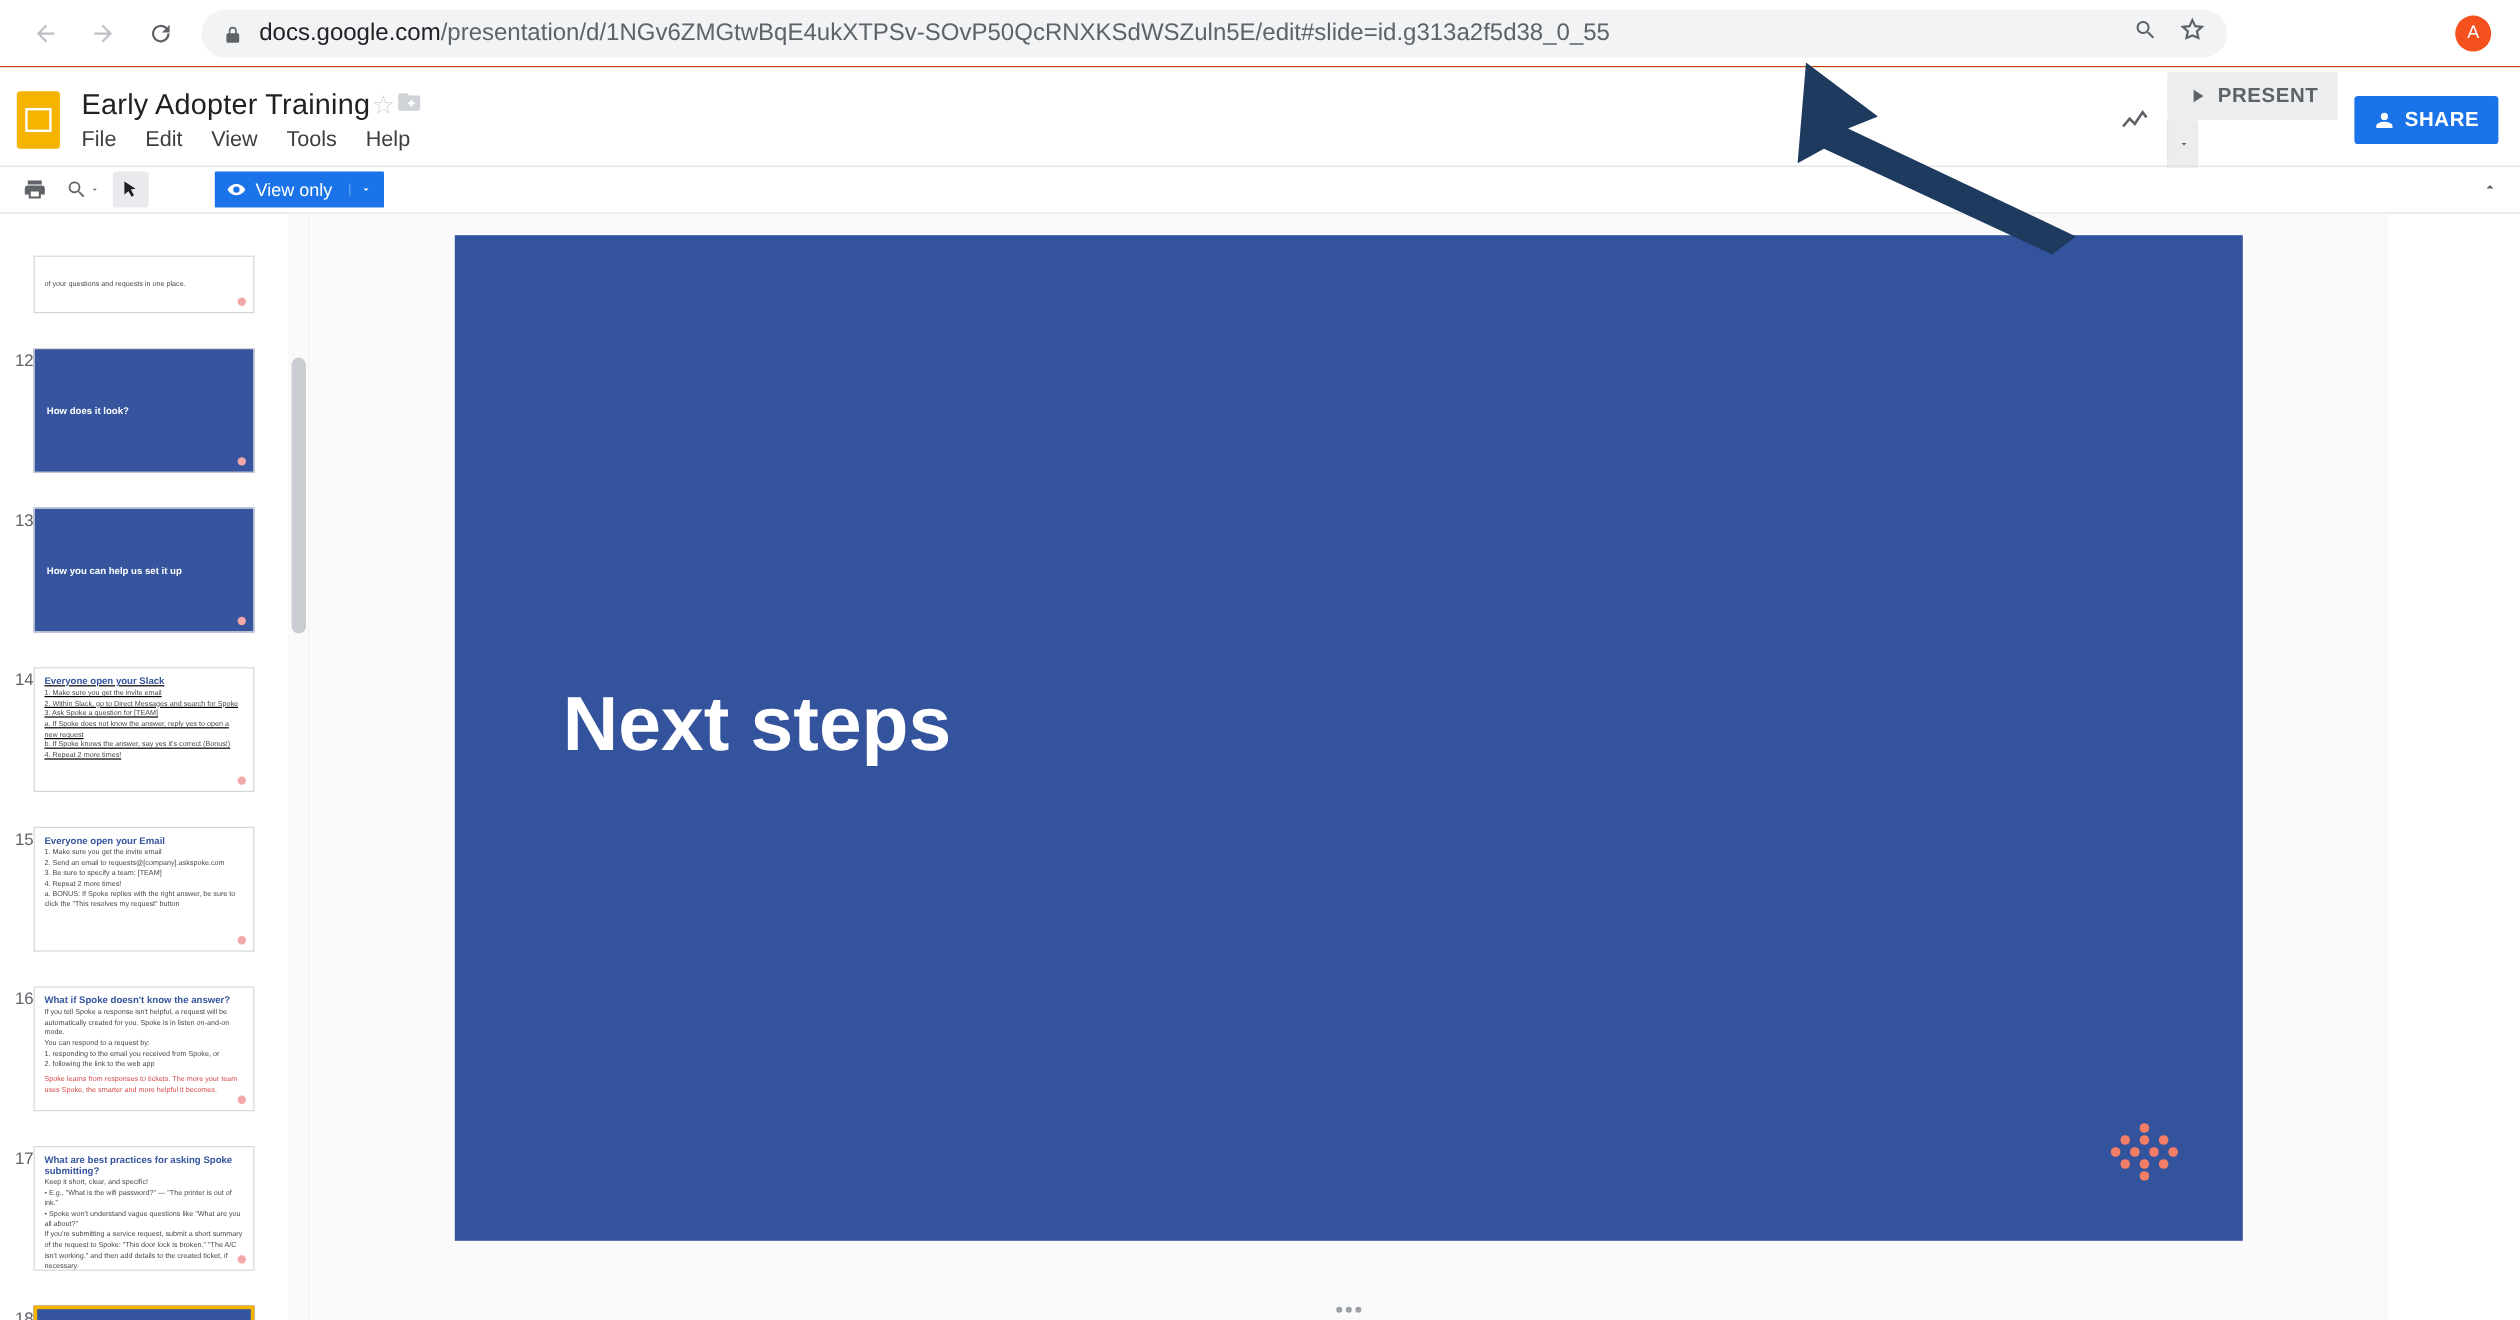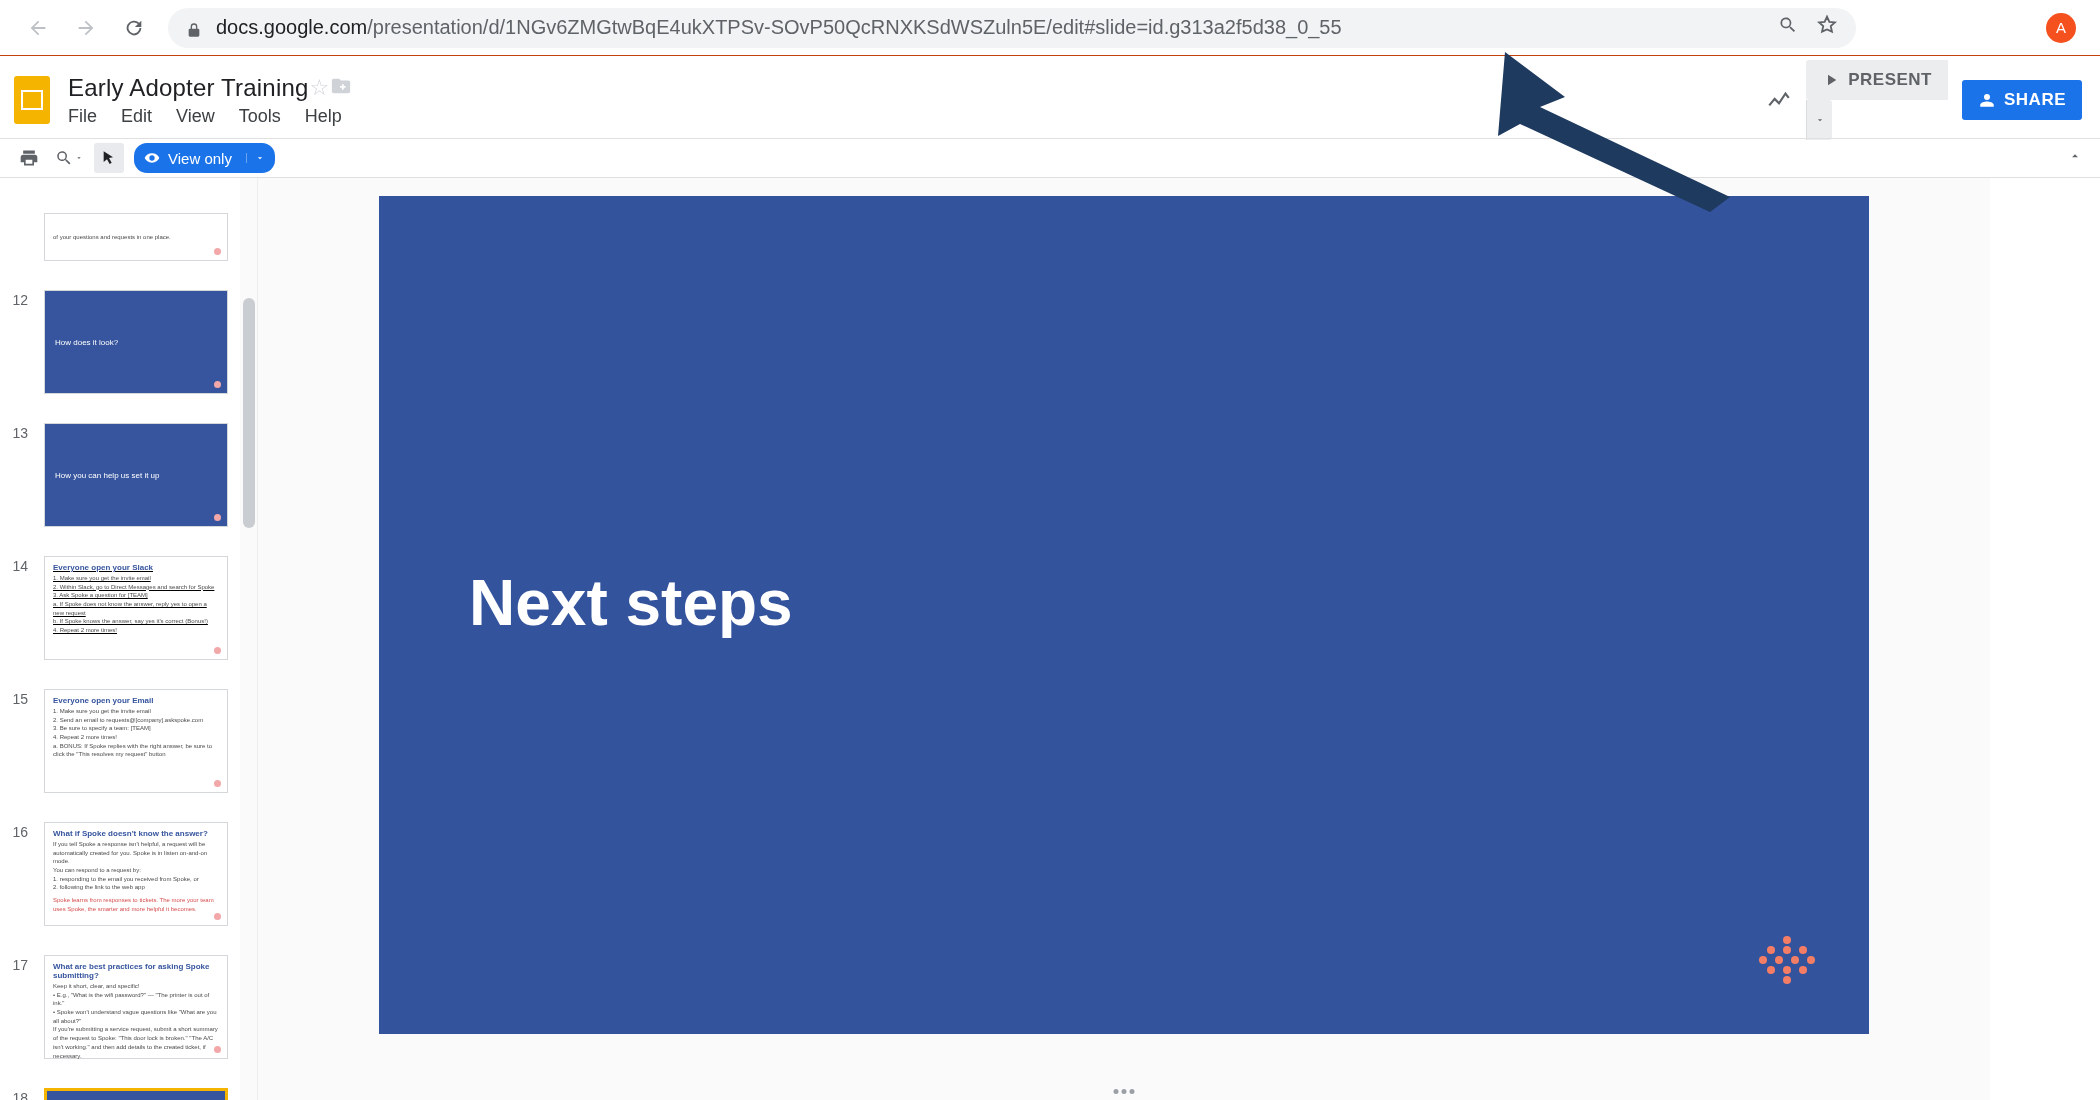--- a/index.html
+++ b/index.html
@@ -79,41 +79,41 @@
   }
 
   
   .toolbar {
     height:40px; border-top:1px solid #e0e0e0; border-bottom:1px solid #e0e0e0;
     display:flex; align-items:center; padding:0 14px; gap:10px; position:relative;
   }
   .tbtn { width:30px; height:30px; display:flex; align-items:center; justify-content:center; color:#5f6368;}
   .tbtn.box { background:#e8eaed; border-radius:3px; }
   .view-only {
-    height:30px; background:#1a73e8; color:#fff; border-radius:13px;
-    display:flex; align-items:center; gap:8px; padding:0 10px; font-size:15px; font-weight:500;
+    height:30px; background:#1a73e8; color:#fff; border-radius:1px;
+    display:flex; align-items:center; gap:8px; padding:0 10px; font-size:15px; font-weight:500;margin-left:45px;
   }
   .view-only .dd { margin-left:6px; padding-left:8px; border-left:1px solid rgba(255,255,255,0.35); display:flex; align-items:center;}
   .collapse-caret { position:absolute; right:18px; color:#5f6368; }
 
   
   .workspace { display:flex; height:calc(1100px - 56px - 82px - 40px); }
   .film-col { width:258px; display:flex; }
   .filmstrip { width:240px; padding:6px 12px 6px 10px; overflow:hidden; }
   .scroll-gutter { width:18px; background:#fafafa; position:relative; border-right:1px solid #eee;}
   .sbar-thumb { position:absolute; left:3px; width:12px; background:#c9cdd1; border-radius:6px; top:120px; height:230px; }
-  .thumb-group { display:flex; gap:16px; margin-bottom:10px;margin-top:29px; }
+  .thumb-group { display:flex; gap:0; margin-bottom:10px;margin-top:29px; }
   .thumb-num { width:18px; text-align:right; font-size:14px; color:#5f6368; padding-top:2px;}
   .thumb {
     width:184px; height:104px; border:1px solid #d5d8db; background:#fff; position:relative;
     display:flex; flex-direction:column; justify-content:center;
   }
   .thumb .dot { position:absolute; right:6px; bottom:5px; width:7px; height:7px; border-radius:50%; background:#f2a7a9; }
   .thumb.blue { background:#36559e; }
-  .thumb.blue .t-text { color:#fff; font-size:8px; font-weight:400; padding:0 10px;}
+  .thumb.blue .t-text { color:#fff; font-size:8px; font-weight:700; padding:0 10px;}
   .thumb.white .t-title { color:#36559e; font-size:8px; font-weight:700; padding:6px 8px 2px;}
   .thumb.white .t-body { color:#4a4a4a; font-size:6px; padding:0 8px; line-height:1.45;}
   .thumb.white .t-red { color:#d64c4c; font-size:6px; padding:4px 8px 0; line-height:1.4;}
   .thumb.tiny-top { height:48px; }
   .thumb.selected { border:3px solid #f4b400; }
   .thumb.blue.nextsteps .t-text { font-size:7px; font-weight:700; padding-left:10px;}
 
   .canvas-area {
     flex:1; background:#fafafa; display:flex; align-items:flex-start; justify-content:center;
     padding-top:18px; position:relative;

